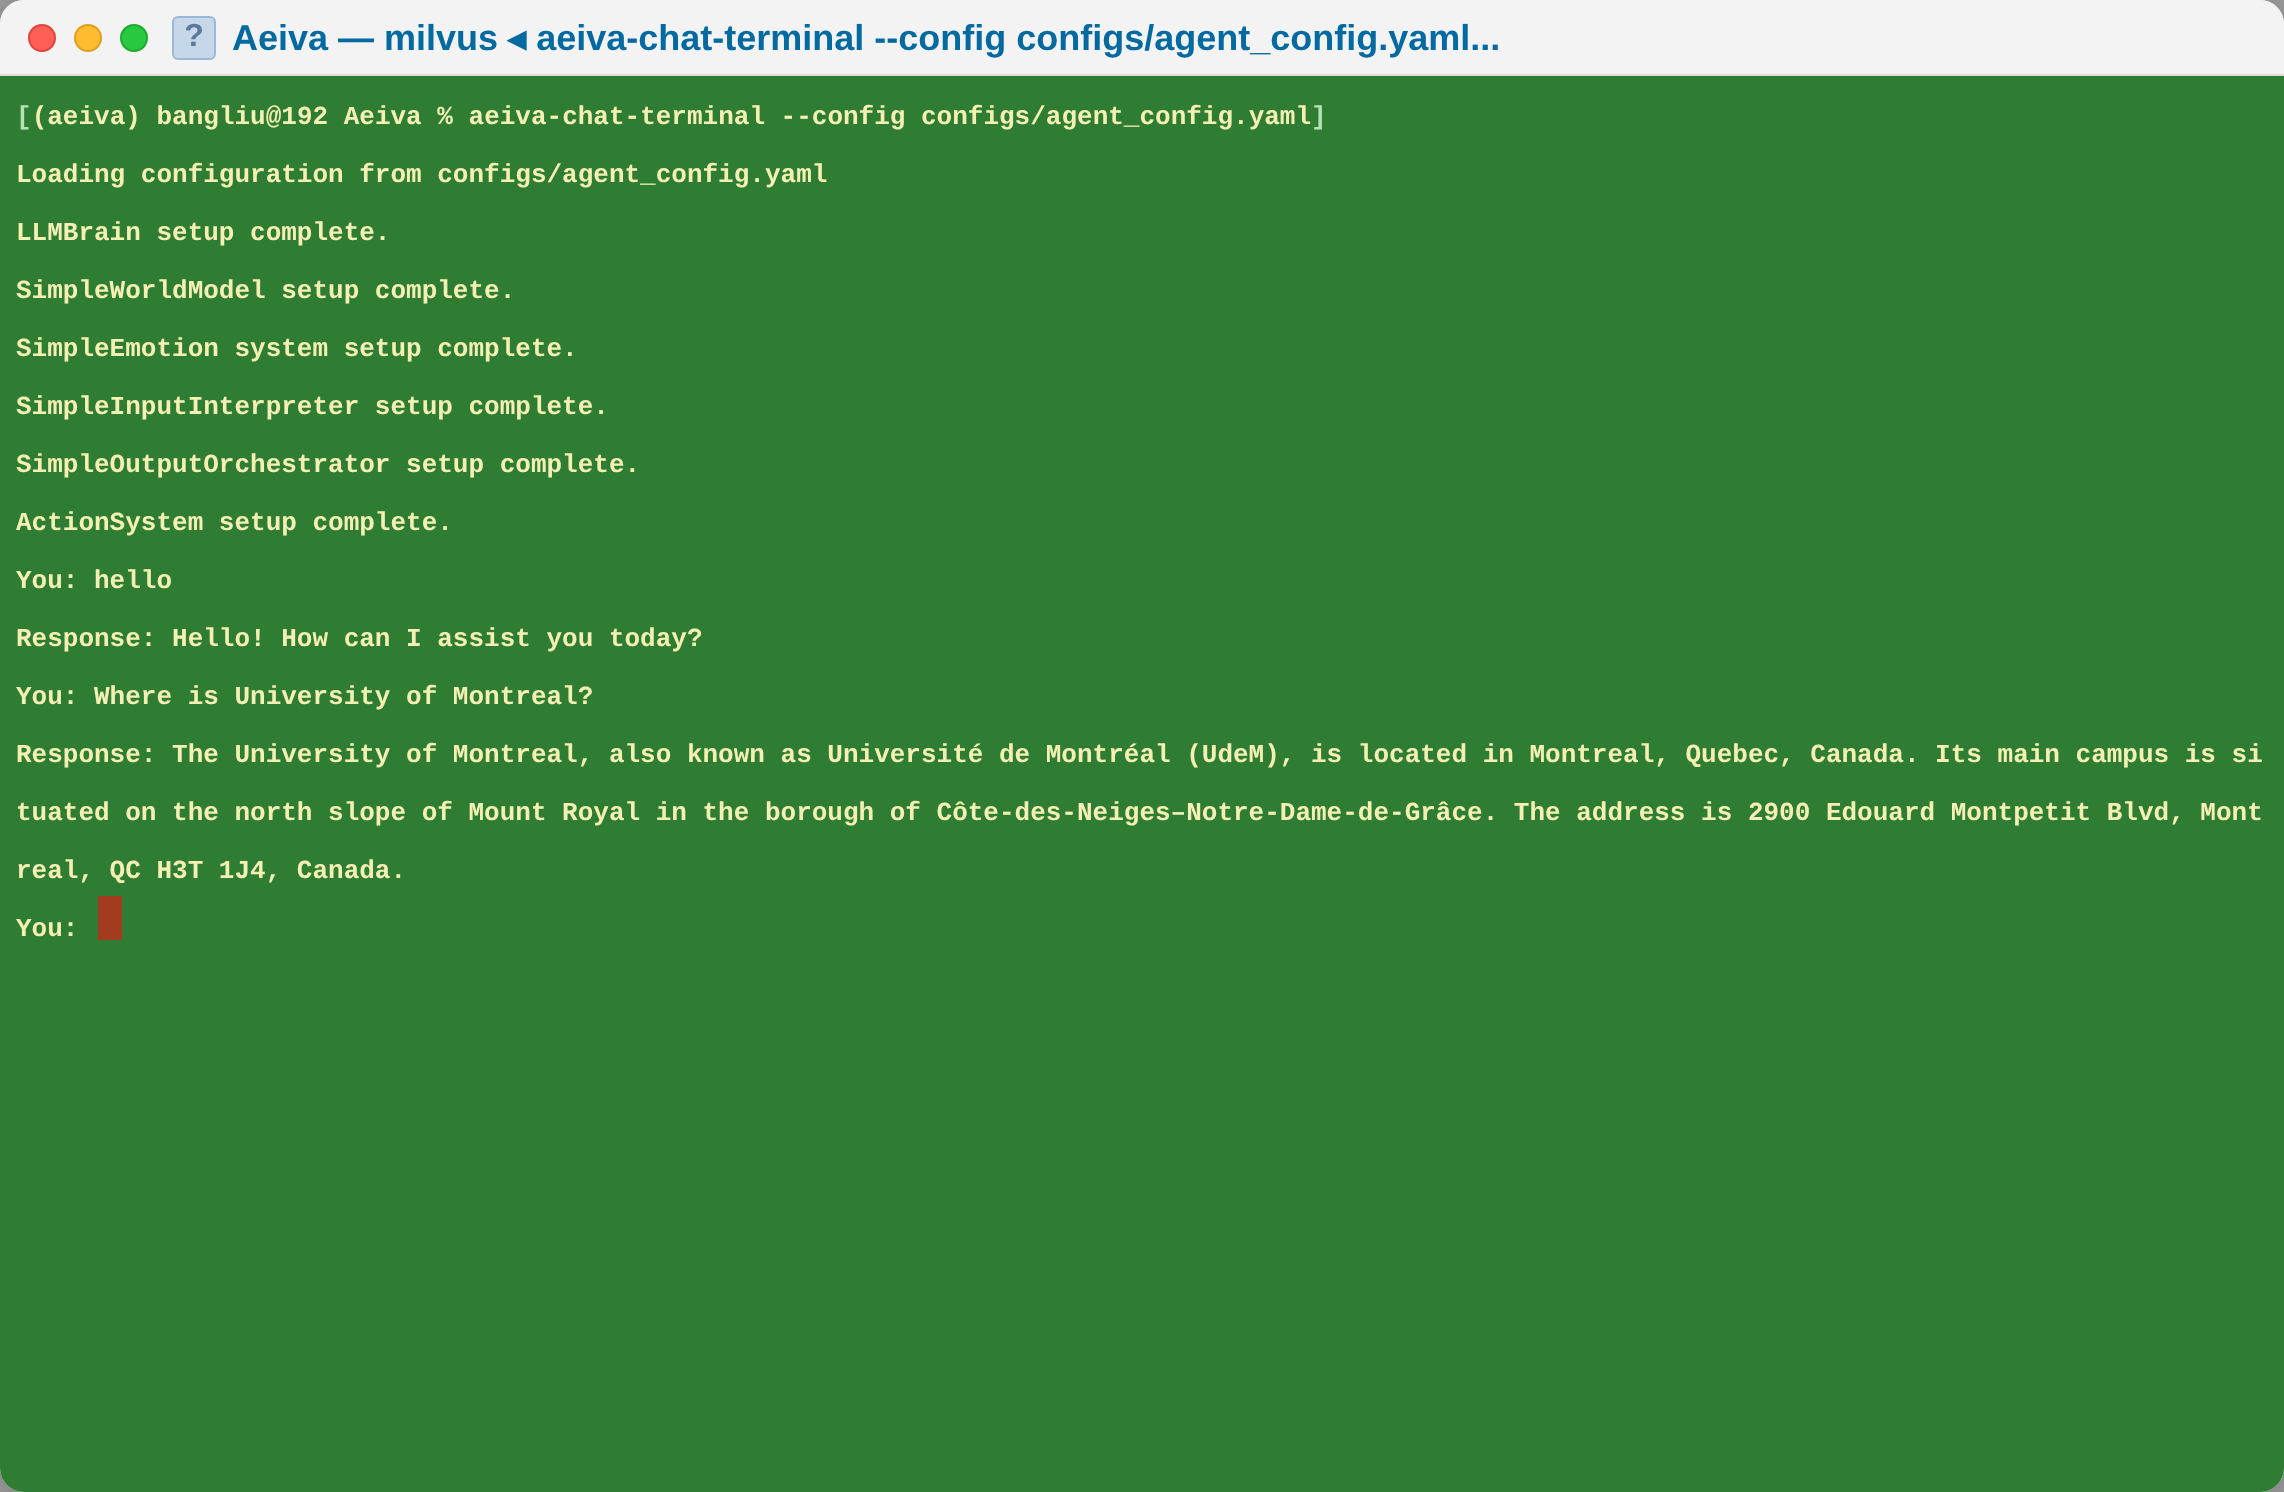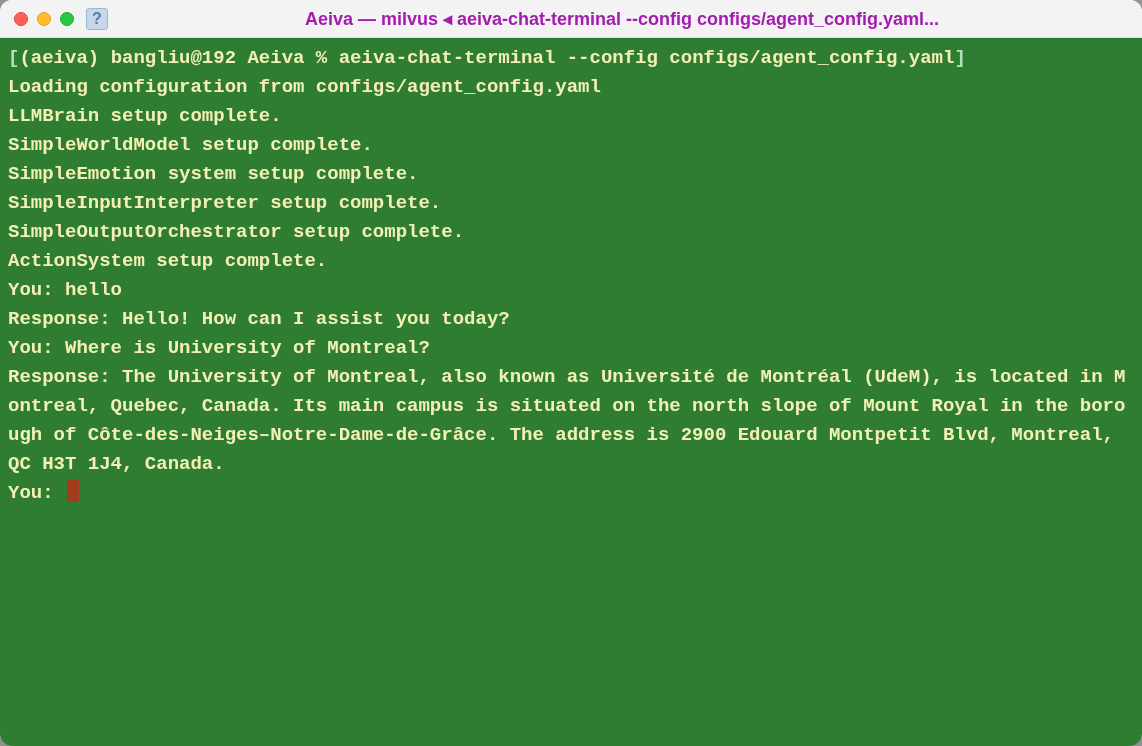--- a/index.html
+++ b/index.html
@@ -57,33 +57,32 @@
       align-items: center;
       justify-content: center;
       color: #5a7a9a;
       font-weight: bold;
       font-size: 16px;
     }
     .window-title {
       margin-left: 8px;
       font-size: 18px;
       font-weight: 700;
-      color: #a21caf;
+      color: #0369a1;
       white-space: nowrap;
       overflow: hidden;
       text-overflow: ellipsis;
       flex: 1;
-      text-align: center;
     }
     .terminal-body {
       flex: 1;
       background: #2f7d32;
       padding: 6px 8px;
       font-family: "Menlo", "Monaco", "Courier New", monospace;
-      font-size: 19px;
+      font-size: 13px;
       font-weight: 700;
       line-height: 29px;
       color: #f4f0b5;
       white-space: pre-wrap;
       word-break: break-all;
       overflow: hidden;
     }
     .bracket { color: #b5e3b7; }
     .prompt-env { color: #f4f0b5; }
     .prompt-host { color: #f4f0b5; }

